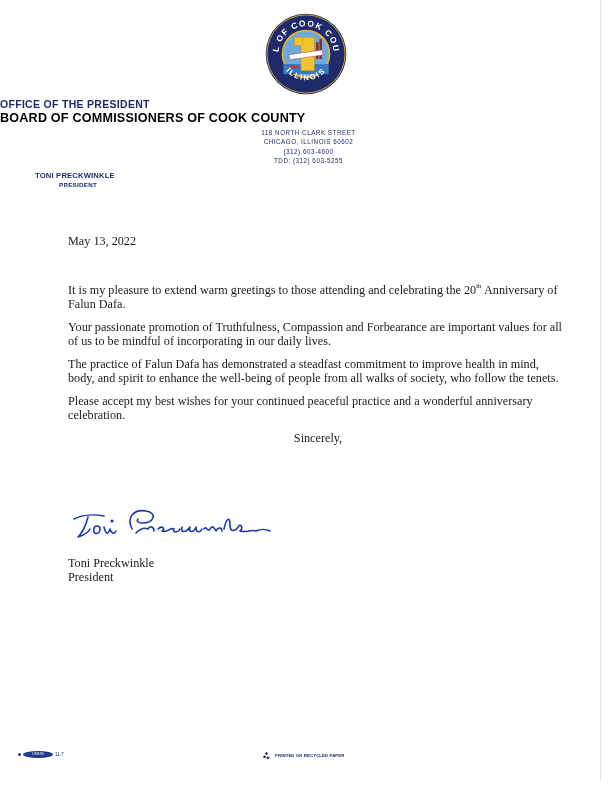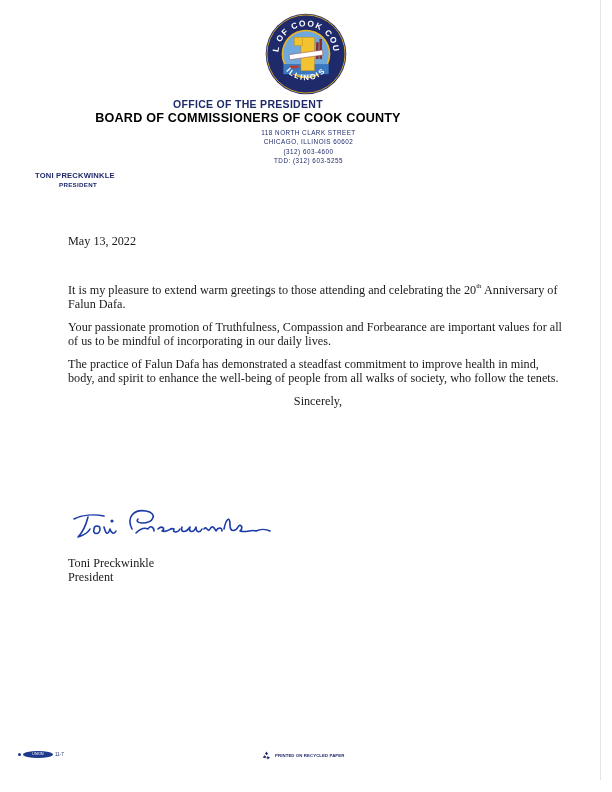--- a/index.html
+++ b/index.html
@@ -1,21 +1,21 @@
 <!DOCTYPE html>
 <html><head>
   <meta charset="utf-8">
   <style>
     html, body { margin: 0; padding: 0; }
     body {
       width: 612px; height: 792px; background: #ffffff; position: relative; overflow: hidden;
       font-family: "Liberation Serif", serif; color: #1a1a1a;
     }
     .seal { position: absolute; left: 264px; top: 12px; width: 84px; height: 84px; }
-    .hdr { position: absolute; left: 0; width: 496px; text-align: center; font-family: "Liberation Sans", sans-serif; color: #1f2a6b; font-weight: bold; }
+    .hdr { position: absolute; left: 0; width: 496px; font-family: "Liberation Sans", sans-serif; color: #1f2a6b; font-weight: bold; }
     .hdr-office { top: 98px; font-size: 10.5px; letter-spacing: 0.3px; }
     .hdr-board { top: 111px; font-size: 12.6px; letter-spacing: 0.2px; color: #000000; }
     .addr { position: absolute; left: 0; width: 612px; text-align: center; font-family: "Liberation Sans", sans-serif; font-size: 6.3px; color: #1f2a6b; letter-spacing: 0.5px; line-height: 9.4px; top: 128px; padding-left: 5px; box-sizing: border-box; }
     .pres-name { position: absolute; left: 35px; top: 171px; font-family: "Liberation Sans", sans-serif; font-weight: bold; font-size: 7.6px; color: #1f2a6b; letter-spacing: 0.2px; }
     .pres-title { position: absolute; left: 59px; top: 181px; font-family: "Liberation Sans", sans-serif; font-weight: bold; font-size: 6.2px; color: #1f2a6b; letter-spacing: 0.3px; }
     .body { position: absolute; left: 68px; top: 222px; width: 500px; font-size: 12.2px; line-height: 14.2px; }
     .date { margin: 12px 0 35px 0; }
     .body p { margin: 0 0 8.5px 0; }
     .body sup { font-size: 7px; vertical-align: 6px; line-height: 0; margin-top: 24px; }
     .closing { margin-top: 0; text-align: center; }
@@ -65,20 +65,21 @@
   <div>TDD: (312) 603-5255</div>
 </div>
 <div class="pres-name">TONI PRECKWINKLE</div>
 <div class="pres-title">PRESIDENT</div>
 
 <div class="body">
   <div class="date">May 13, 2022</div>
   <p><span>It is my pleasure to extend warm greetings to those attending and celebrating the 20</span><sup>th</sup><span> Anniversary of Falun Dafa.</span></p>
   <p>Your passionate promotion of Truthfulness, Compassion and Forbearance are important values for all of us to be mindful of incorporating in our daily lives.</p>
   <p>The practice of Falun Dafa has demonstrated a steadfast commitment to improve health in mind, body, and spirit to enhance the well-being of people from all walks of society, who follow the tenets.</p>
+  <p>Please accept my best wishes for your continued peaceful practice and a wonderful anniversary celebration.</p>
   <p class="closing">Sincerely,</p>
 </div>
 
 <svg class="signature" viewBox="0 0 210 40">
   <g fill="none" stroke="#1a3aa8" stroke-width="1.6" stroke-linecap="round" stroke-linejoin="round">
     <path d="M 4 14 C 12 10, 24 9, 34 11"></path>
     <path d="M 18 12 C 16 20, 12 28, 8 32 C 14 30, 18 28, 20 24"></path>
     <path d="M 24 24 C 22 30, 30 30, 30 24 C 30 20, 24 20, 24 24"></path>
     <path d="M 34 22 C 36 30, 38 30, 40 24 C 41 28, 44 30, 46 26"></path>
     <circle cx="42" cy="16" r="0.8" fill="#1a3aa8"></circle>

